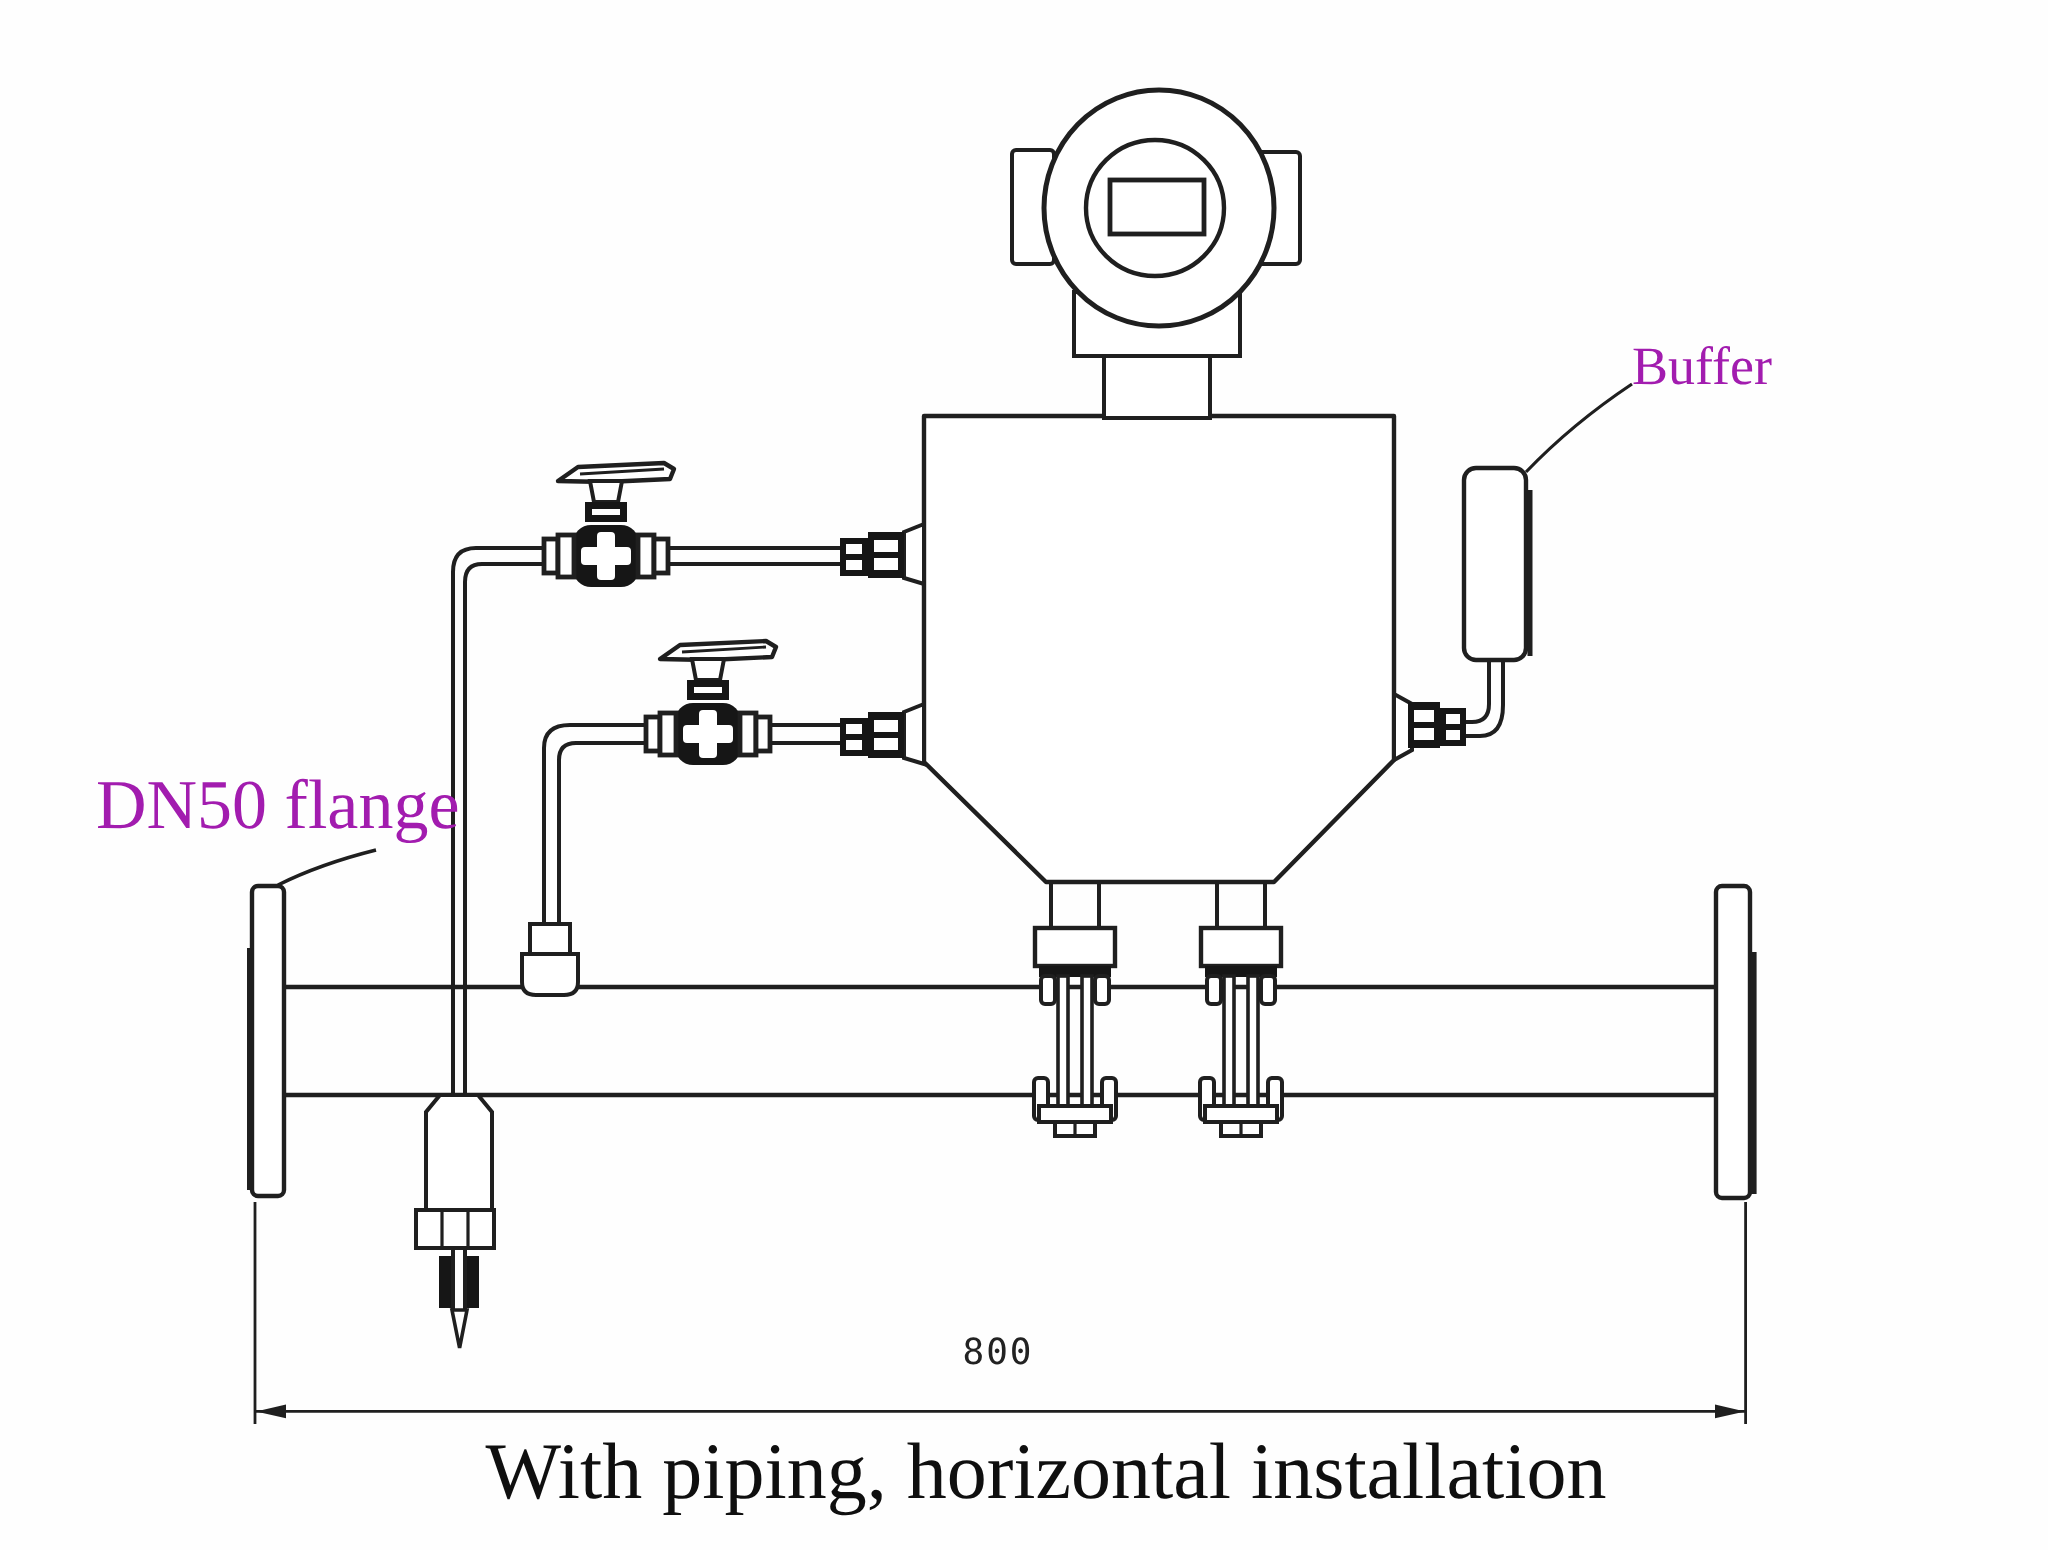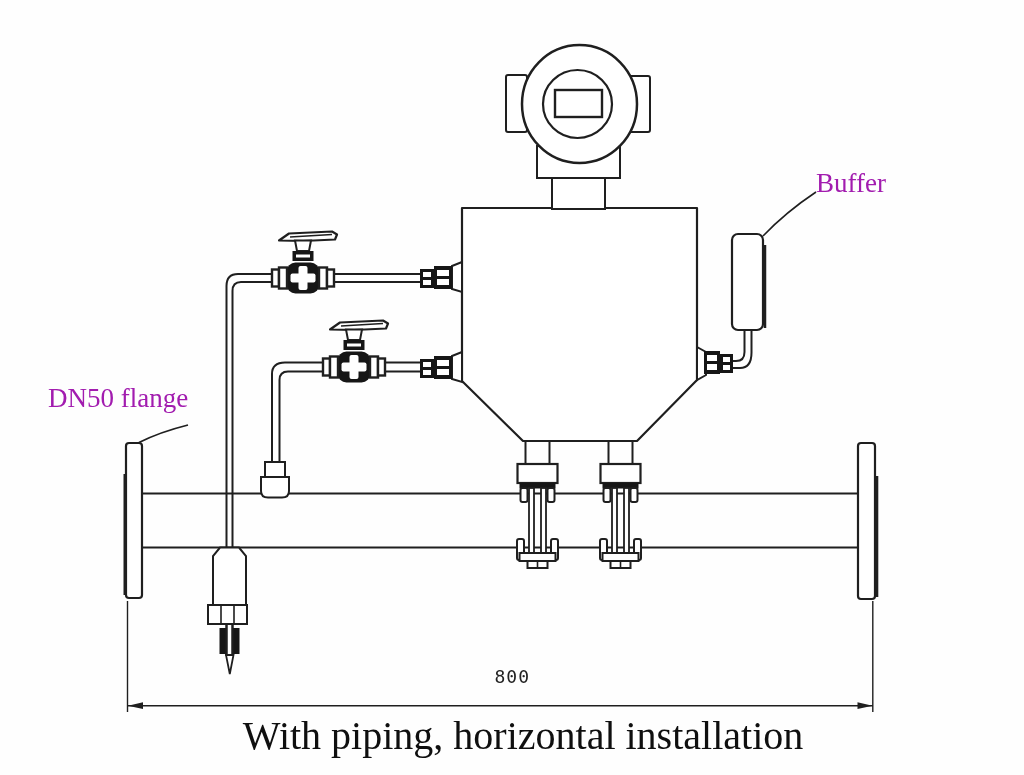--- a/index.html
+++ b/index.html
@@ -2,24 +2,24 @@
 <html><head>
 <meta charset="utf-8">
 <style>
   html,body{margin:0;padding:0;background:#fff;}
   .canvas{
     position:relative;width:1024px;height:775px;background:#fefefe;overflow:hidden;
     font-family:"Liberation Serif", serif;color:#111;
   }
   .canvas svg{position:absolute;left:0;top:0;}
   .label{position:absolute;white-space:nowrap;color:#a21caf;}
-  .label-dn50{left:48px;top:383px;font-size:27px;}
+  .label-dn50{left:48px;top:383px;font-size:35px;}
   .label-buffer{left:816px;top:168px;font-size:27px;}
   .label-dim{
-    left:468px;top:666px;width:62px;text-align:right;
+    left:468px;top:666px;width:62px;text-align:center;
     font-family:"DejaVu Sans Mono", monospace;font-size:18px;letter-spacing:1px;color:#222;
   }
   .caption{
     position:absolute;left:0;right:0;top:712px;text-align:center;
     font-size:40px;transform:translateX(11px);color:#0f0f0f;
   }
   .ln{stroke:#1f1f1f;fill:none;}
   .wh{fill:#ffffff;stroke:#1f1f1f;}
   .bk{fill:#161616;stroke:none;}
   .cell{fill:#ffffff;stroke:none;}

